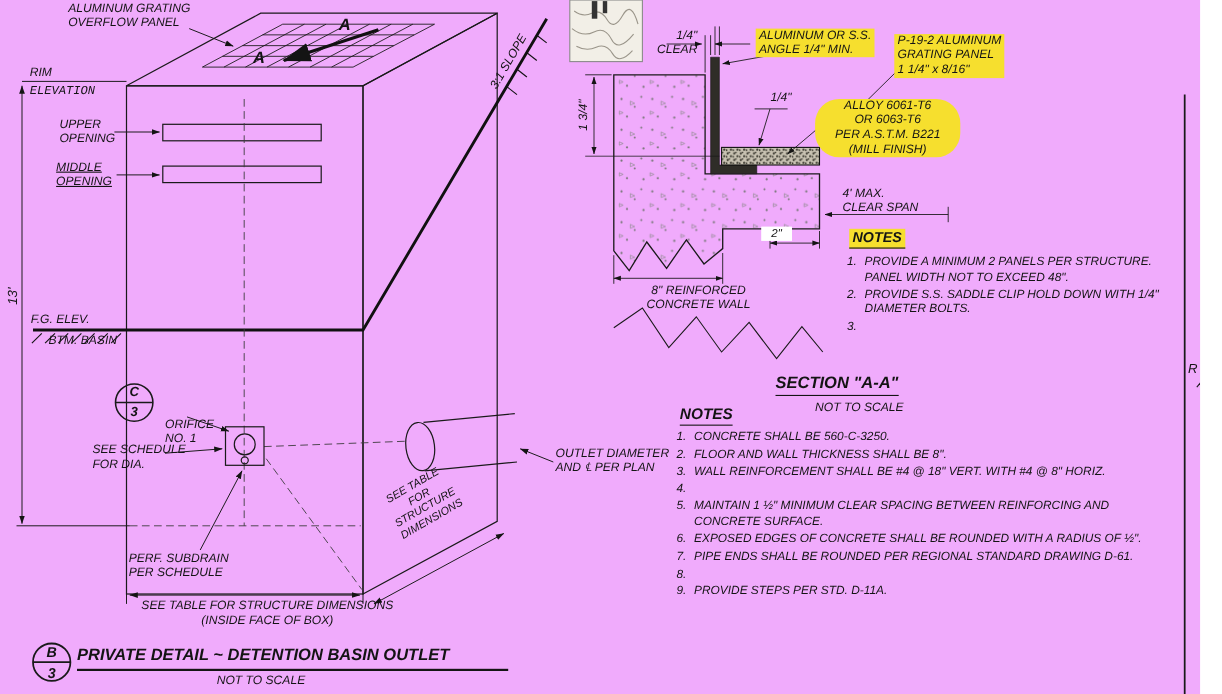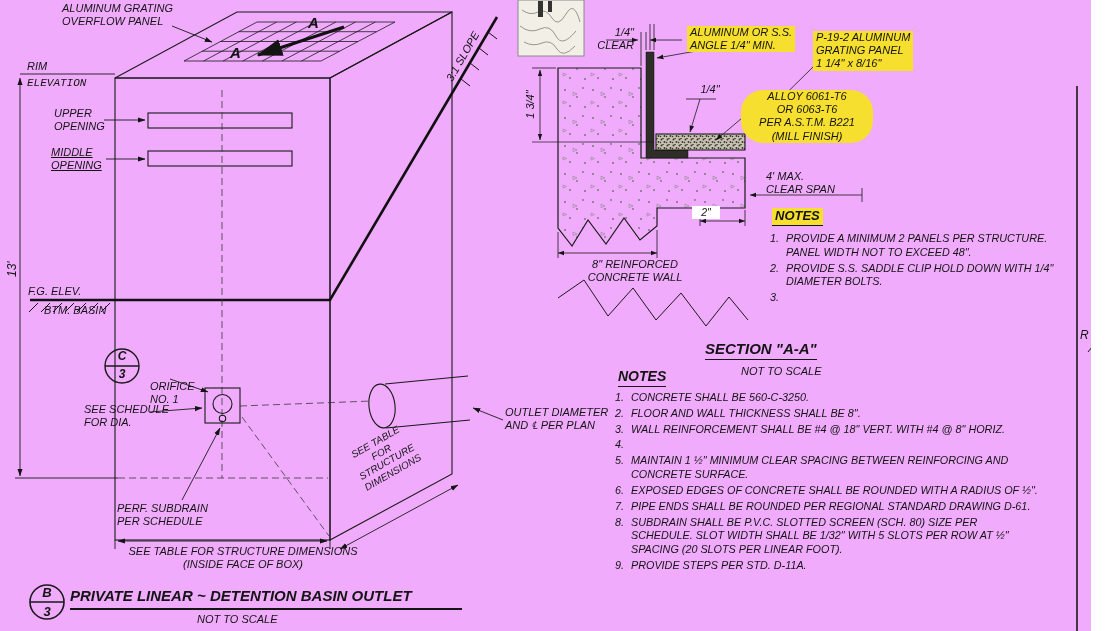--- a/index.html
+++ b/index.html
@@ -293,30 +293,27 @@
   <div class="note">
         <span class="num">6.</span>
         <span class="txt">EXPOSED EDGES OF CONCRETE SHALL BE ROUNDED WITH A RADIUS OF ½".</span>
       </div>
   <div class="note">
         <span class="num">7.</span>
         <span class="txt">PIPE ENDS SHALL BE ROUNDED PER REGIONAL STANDARD DRAWING D-61.</span>
       </div>
   <div class="note">
         <span class="num">8.</span>
-        <span class="txt">SUBDRAIN SHALL BE P.V.C. SLOTTED SCREEN (SCH. 80) SIZE PER
-SCHEDULE. SLOT WIDTH SHALL BE 1/32" WITH 5 SLOTS PER ROW AT ½"
-SPACING (20 SLOTS PER LINEAR FOOT).</span>
       </div>
   <div class="note">
         <span class="num">9.</span>
         <span class="txt">PROVIDE STEPS PER STD. D-11A.</span>
       </div>
 </div>
 
 <div class="lbl b c" style="left:39px;top:585px;width:16px;font-size:13px;">B</div>
 <div class="lbl b c" style="left:39px;top:604px;width:16px;font-size:13px;">3</div>
-<div class="lbl big" style="left:70px;top:587px;width:392px;border-bottom:2px solid #141414;padding-bottom:3px;"><span>PRIVATE LINEAR ~ DETENTION BASIN OUTLET</span></div>
+<div class="lbl big" style="left:70px;top:587px;width:392px;border-bottom:2px solid #141414;padding-bottom:3px;"><span>PRIVATE DETAIL ~ DETENTION BASIN OUTLET</span></div>
 <div class="lbl" style="left:197px;top:613px;">NOT TO SCALE</div>
 
 <div class="lbl" style="left:1080px;top:328px;font-size:12px;">R</div>
 
 </div>
 
 </body></html>

